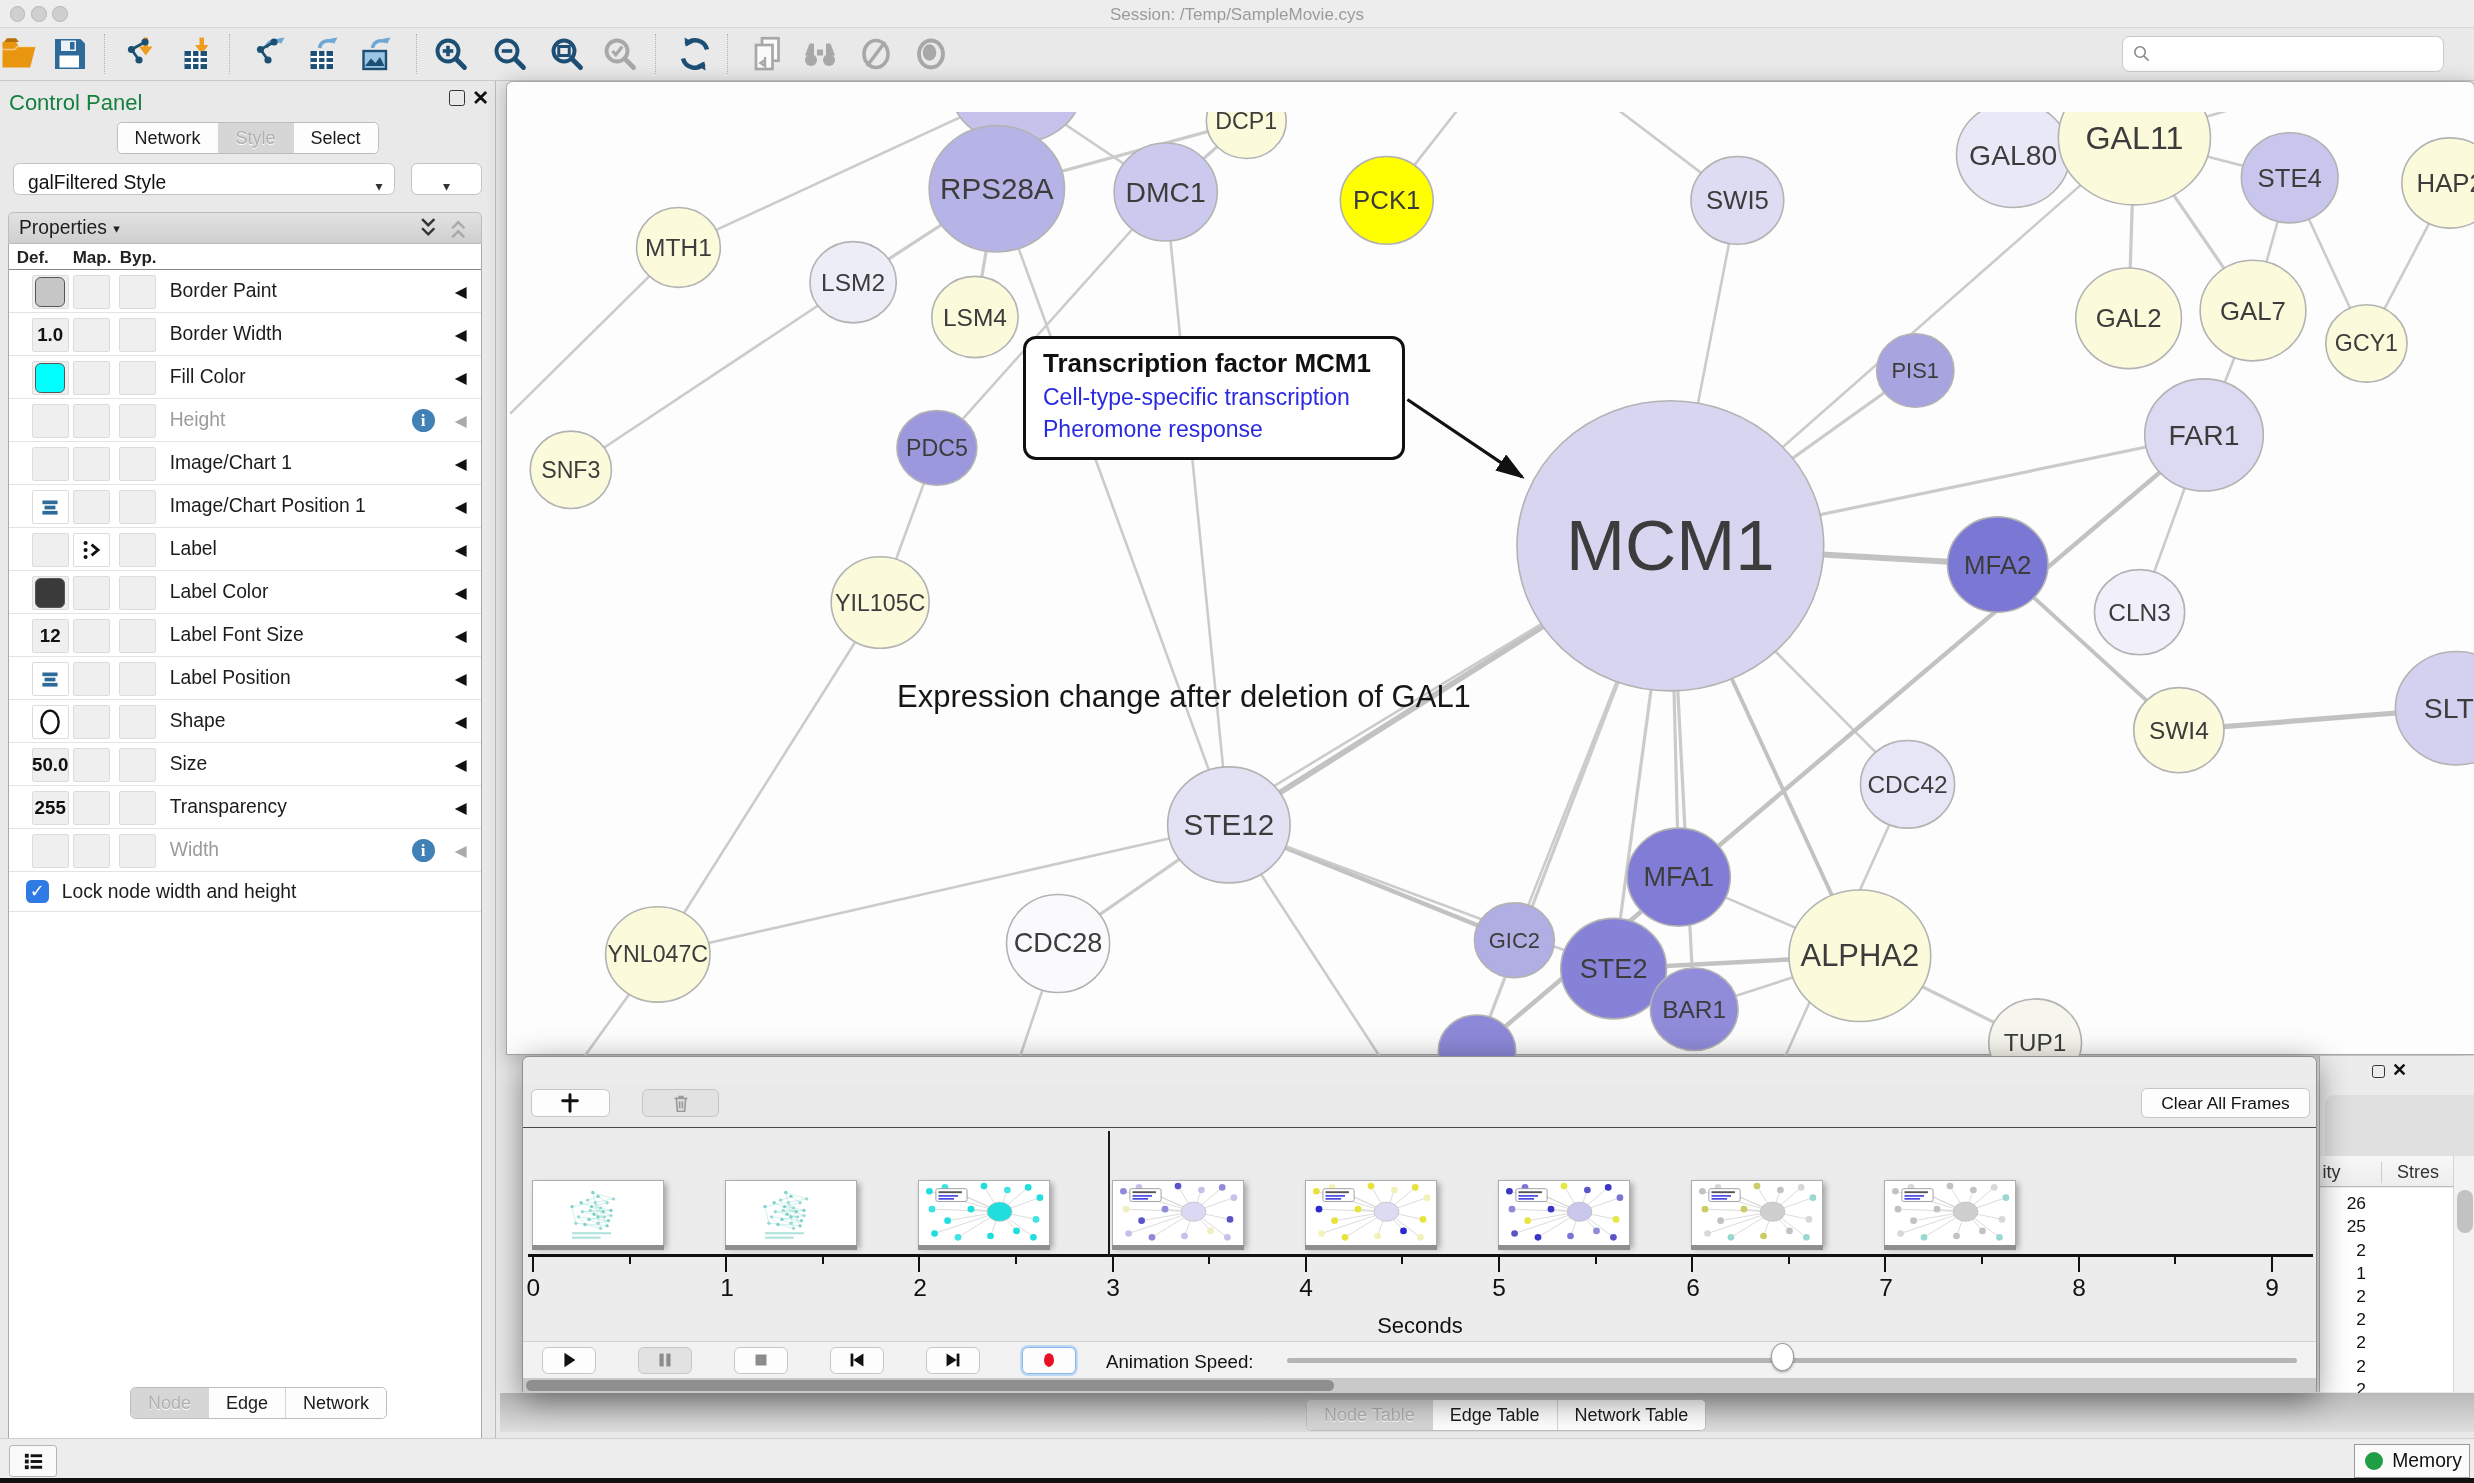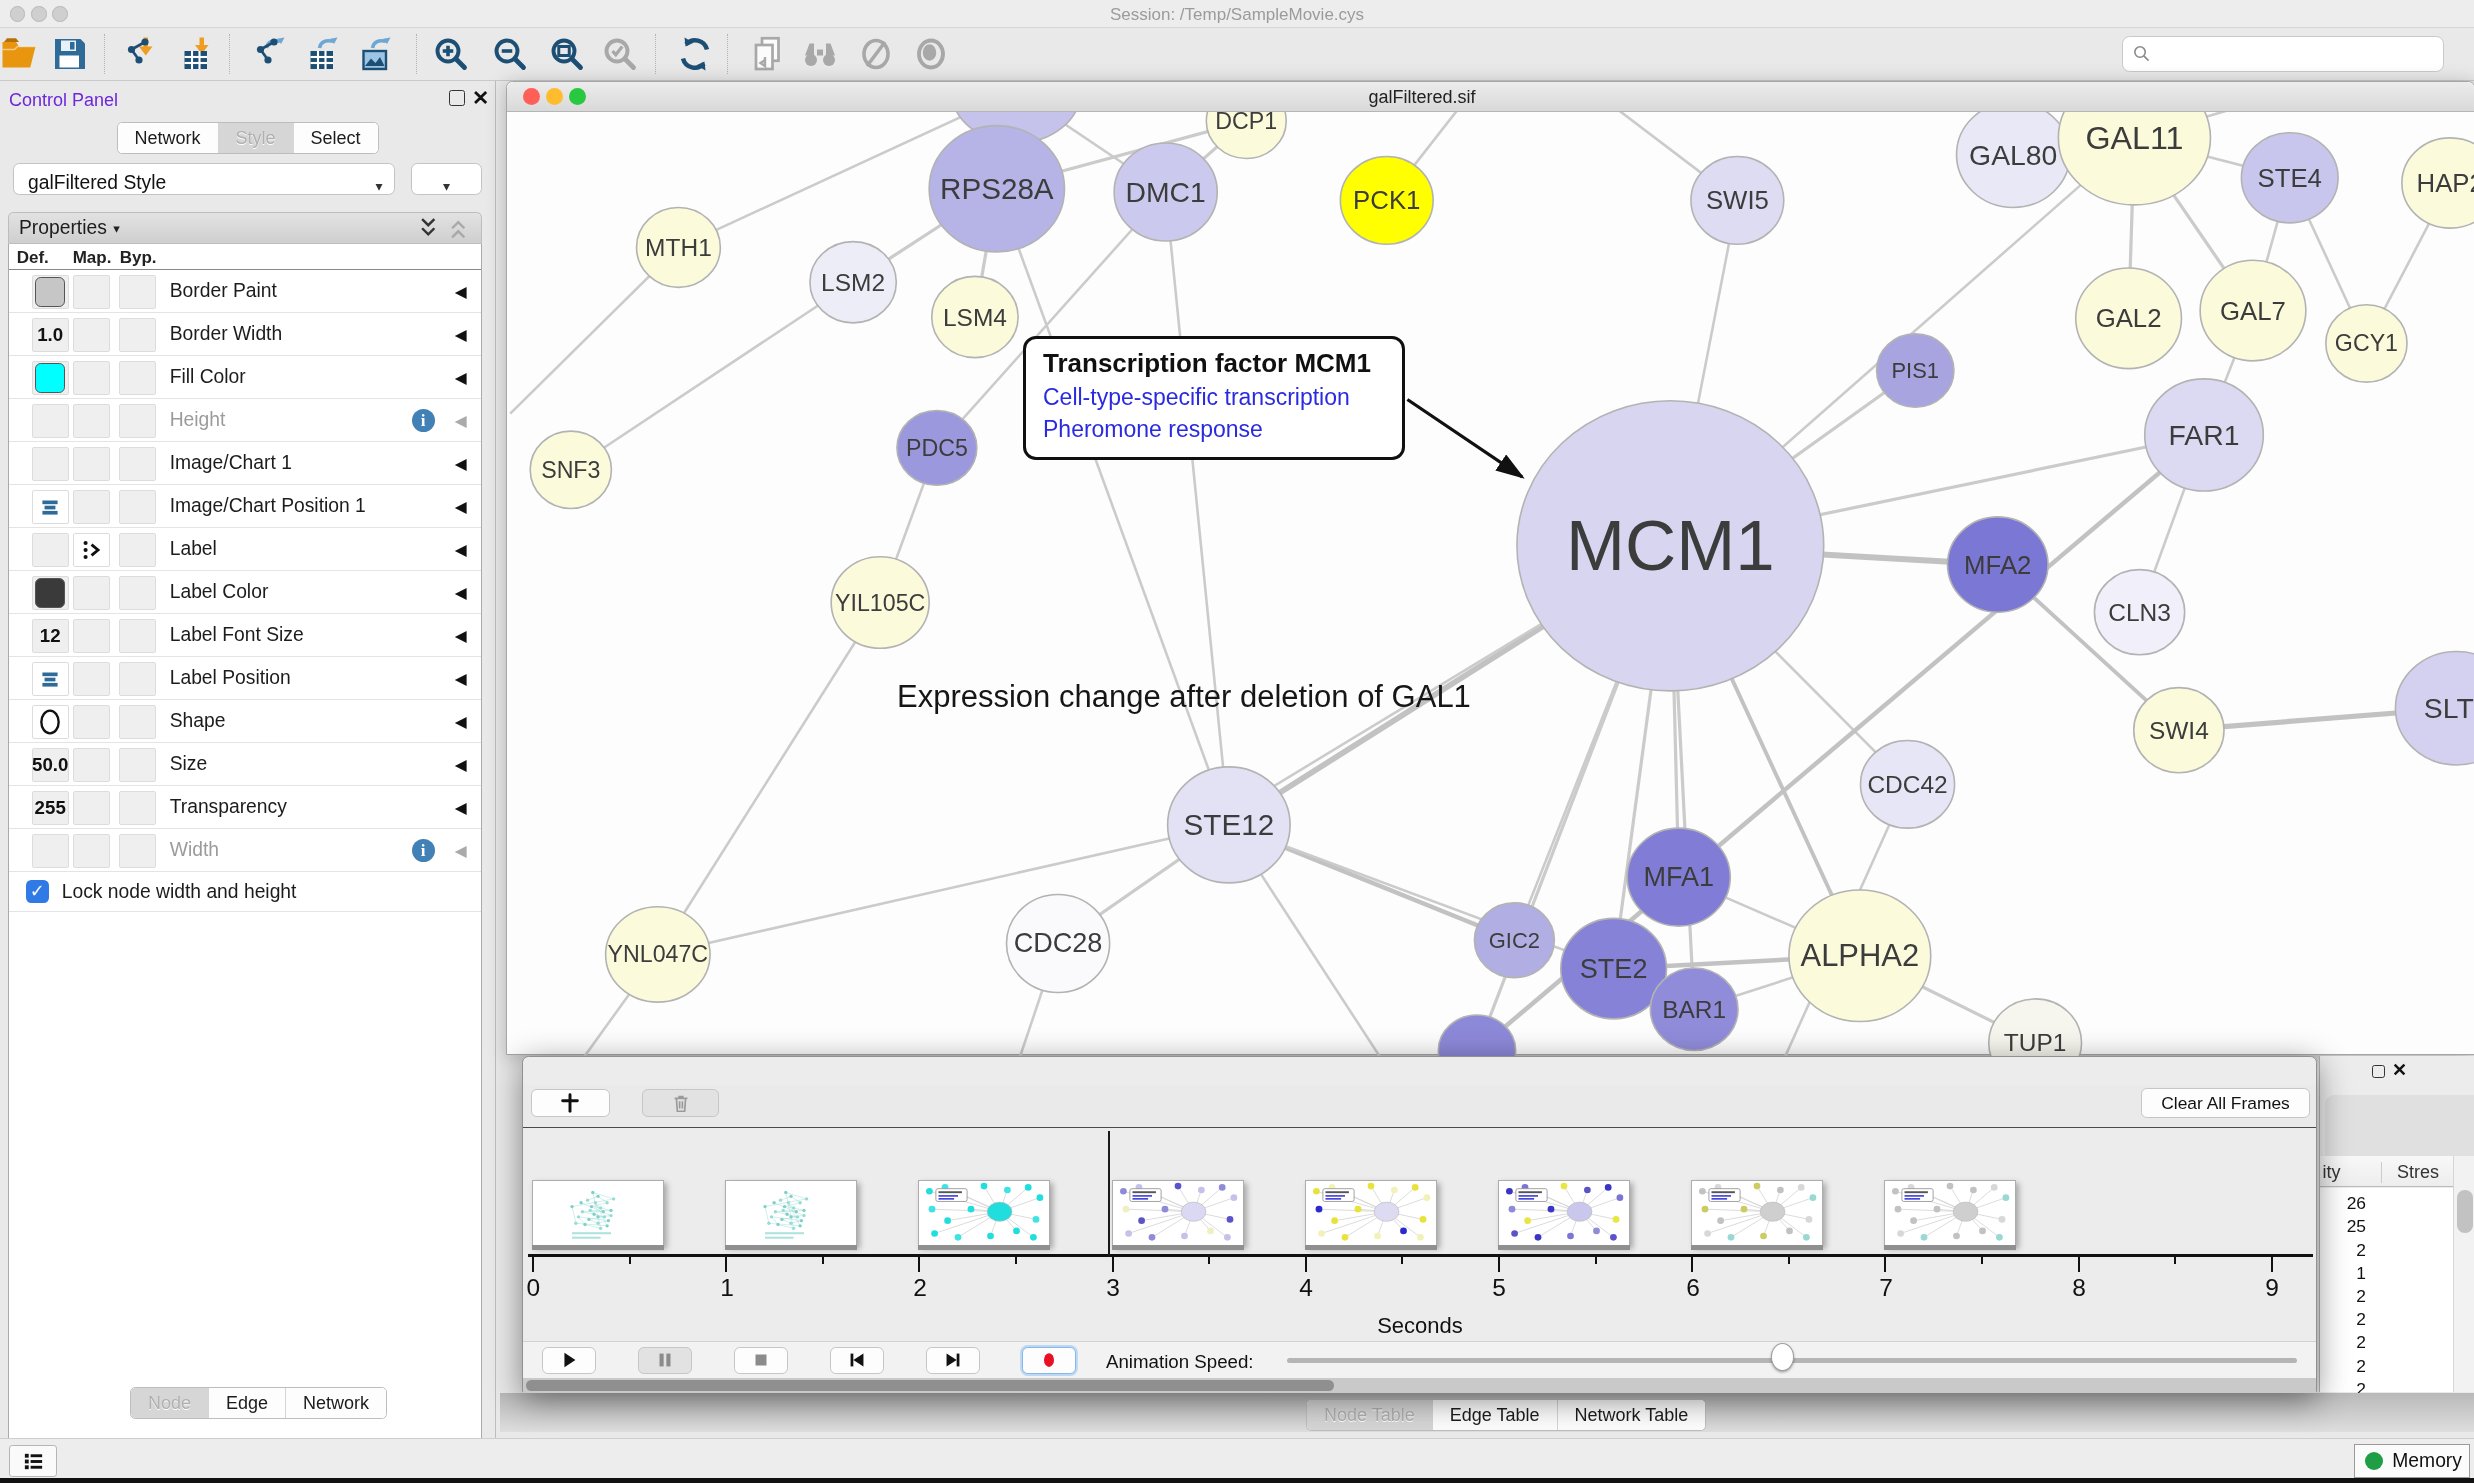--- a/index.html
+++ b/index.html
@@ -13,21 +13,21 @@
   
   .toolbar{left:0;top:28px;width:2475px;height:53px;background:#e9e9e9;border-bottom:1.3px solid #c9c9c9}
   .tbicon{position:absolute;top:8.4px;width:36px;height:36px;cursor:pointer}
   .tbicon svg{width:100%;height:100%}
   .tb-sep{position:absolute;top:6.4px;height:40px;border-left:1.3px dotted #b3b3b3}
   .searchbox{position:absolute;left:2122px;top:7.7px;width:322px;height:36px;background:#fff;border:1.3px solid #c9c9c9;border-radius:7.7px;display:flex;align-items:center;padding:0 9px}
   .searchbox svg{width:19.3px;height:19.3px;flex:0 0 auto}
   .searchbox input{border:0;outline:0;font-size:18px;margin-left:6.4px;width:271px;font-family:"Liberation Sans",sans-serif;background:transparent}
   
   .cp{left:0;top:81px;width:496px;height:1357px;background:#e9e9e9;border-right:1.3px solid #bdbdbd}
-  .cp-title{position:absolute;left:9px;top:9px;font-size:18px;color:#6d28d9}
+  .cp-title{position:absolute;left:9px;top:9px;font-size:22px;color:#15803d}
   .cp-float{position:absolute;top:9px;width:15.5px;height:15.5px;border:1.9px solid #333;border-radius:2.6px}
   .cp-close{position:absolute;top:5.2px;font-size:20.6px;font-weight:bold;color:#111}
   .tabgroup{position:absolute;display:inline-flex;border:0.6px solid #bdbdbd;border-radius:5.2px;overflow:hidden;background:#fff}
   .tabgroup .tab{padding:4.5px 17px;font-size:18px;color:#1c1c1c;background:#fdfdfd;border-left:0.6px solid #d5d5d5;cursor:pointer;white-space:nowrap}
   .tabgroup .tab:first-child{border-left:0}
   .tabgroup .tab.sel{background:#d6d6d6;color:#b0b0b0;text-shadow:0 0.6px 0 #fff}
   .combo{position:absolute;background:#fff;border:1.3px solid #c3c3c3;border-radius:6.4px;display:flex;align-items:flex-end;cursor:pointer}
   .combo .val{font-size:19.3px;color:#111;margin-left:14px;flex:1}
   .combo .caret{font-size:14px;color:#333;margin-right:11.6px}
   .props{position:absolute;left:7.7px;top:131px;width:474px}
@@ -425,26 +425,20 @@
     </div>
   </div>
   <div class="tabgroup" id="cp-bottom-tabs" style="left:130px;top:1306px">
       <span class="tab sel">Node</span>
       <span class="tab">Edge</span>
       <span class="tab">Network</span>
     </div>
 </div>
 
 <div class="abs netwin">
-  <div class="wtitle">
-    <span class="wlight" style="left:15.5px;background:#ff5f57"></span>
-    <span class="wlight" style="left:39px;background:#febc2e"></span>
-    <span class="wlight" style="left:62px;background:#28c840"></span>
-    <span class="wtext" style="left:915px;transform:translateX(-50%)">galFiltered.sif</span>
-  </div>
   <svg id="net-svg" width="1969" height="945" viewBox="785 172 3055 1466">
     <defs>
         <marker id="ah" markerWidth="10" markerHeight="10" refX="8" refY="3" orient="auto">
           <path d="M0 0L9 3L0 6z" fill="#111"></path>
         </marker>
       </defs>
     <g id="edge-layer">
         <line x1="1545" y1="291" x2="1575" y2="140" stroke="#cbcbcb" stroke-width="5"></line>
         <line x1="1545" y1="291" x2="1932" y2="186" stroke="#cbcbcb" stroke-width="5"></line>
         <line x1="1545" y1="291" x2="1322" y2="436" stroke="#cbcbcb" stroke-width="5"></line>

